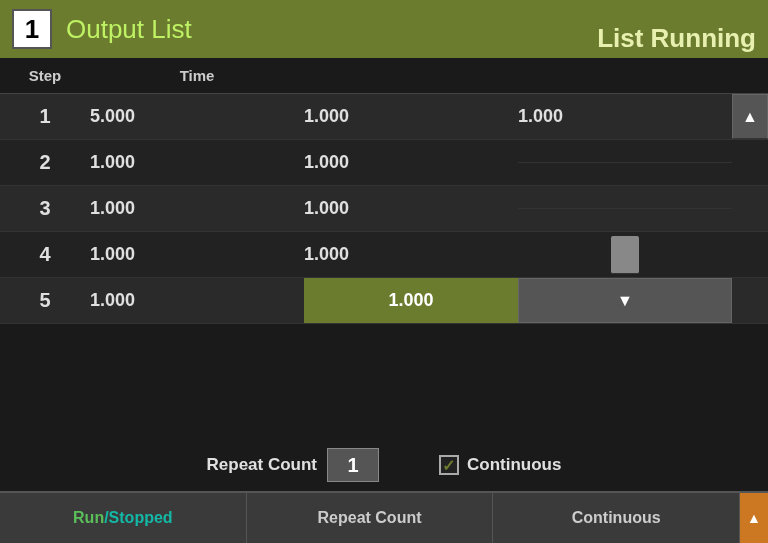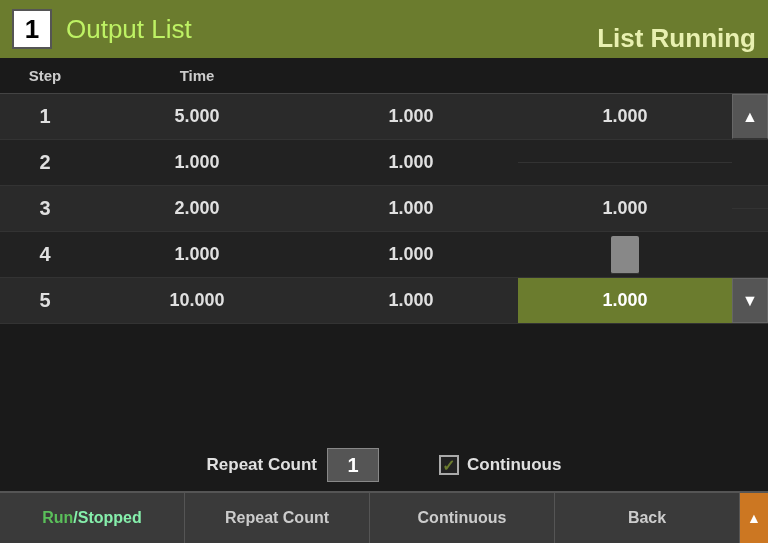--- a/index.html
+++ b/index.html
@@ -78,21 +78,20 @@
       grid-template-columns: 90px 1fr 1fr 1fr 36px;
       height: 46px;
       align-items: center;
       border-bottom: 1px solid #333;
     }
     .table-row:nth-child(odd) { background: #2a2a2a; }
     .table-row:nth-child(even) { background: #222222; }
     .cell {
       color: #e0e0e0;
       font-size: 18px;
-      text-align: center;
       font-weight: bold;
     }
     .cell-step {
       color: #e0e0e0;
       font-size: 20px;
       font-weight: bold;
       text-align: center;
     }
     .cell-active {
       background: #6b7c2e;
@@ -177,21 +176,21 @@
       font-weight: bold;
       border-right: 1px solid #555;
       cursor: pointer;
       text-align: center;
     }
     .toolbar-btn:last-child { border-right: none; }
     .toolbar-btn-run {
       background: #3a3a3a;
     }
     .run-green { color: #5abf5a; }
-    .run-white { color: #86efac; }
+    .run-white { color: #14b8a6; }
     .toolbar-arrow {
       width: 28px;
       background: #cc7722;
       color: white;
       display: flex;
       align-items: center;
       justify-content: center;
       font-size: 14px;
       cursor: pointer;
     }
@@ -225,36 +224,34 @@
 
     <div class="table-row" style="background:#222;">
       <div class="cell cell-step">2</div>
       <div class="cell">1.000</div>
       <div class="cell">1.000</div>
       <div style="background:#555; border-bottom:1px solid #333;"></div>
     </div>
 
     <div class="table-row" style="background:#2a2a2a;">
       <div class="cell cell-step">3</div>
-      <div class="cell">2.000</div>
       <div class="cell">1.000</div>
       <div class="cell">1.000</div>
       <div style="background:#555; border-bottom:1px solid #333;"></div>
     </div>
 
     <div class="table-row" style="background:#222;">
       <div class="cell cell-step">4</div>
       <div class="cell">1.000</div>
       <div class="cell">1.000</div>
       <div style="background:#888; width:28px; margin:auto; border-radius:2px; height:38px; border-bottom:1px solid #333;"></div>
     </div>
 
     <div class="table-row" style="background:#2a2a2a;">
       <div class="cell cell-step">5</div>
-      <div class="cell">10.000</div>
       <div class="cell">1.000</div>
       <div class="cell cell-active" style="background:#6b7c2e; color:white; height:100%; display:flex; align-items:center; justify-content:center;">1.000</div>
       <div class="scroll-btn scroll-btn-down">▼</div>
     </div>
   </div>
 
   <div class="info-row">
     <span class="repeat-label">Repeat Count</span>
     <div class="repeat-value">1</div>
     <div class="continuous-label">
@@ -263,16 +260,15 @@
     </div>
   </div>
 
   <div class="toolbar">
     <div class="toolbar-btn toolbar-btn-run">
       <span class="run-green">Run</span>
         <span class="run-white">/Stopped</span>
     </div>
     <div class="toolbar-btn">Repeat Count</div>
     <div class="toolbar-btn">Continuous</div>
-    <div class="toolbar-btn">Back</div>
     <div class="toolbar-arrow">▲</div>
   </div>
 </div>
 
 </body></html>

